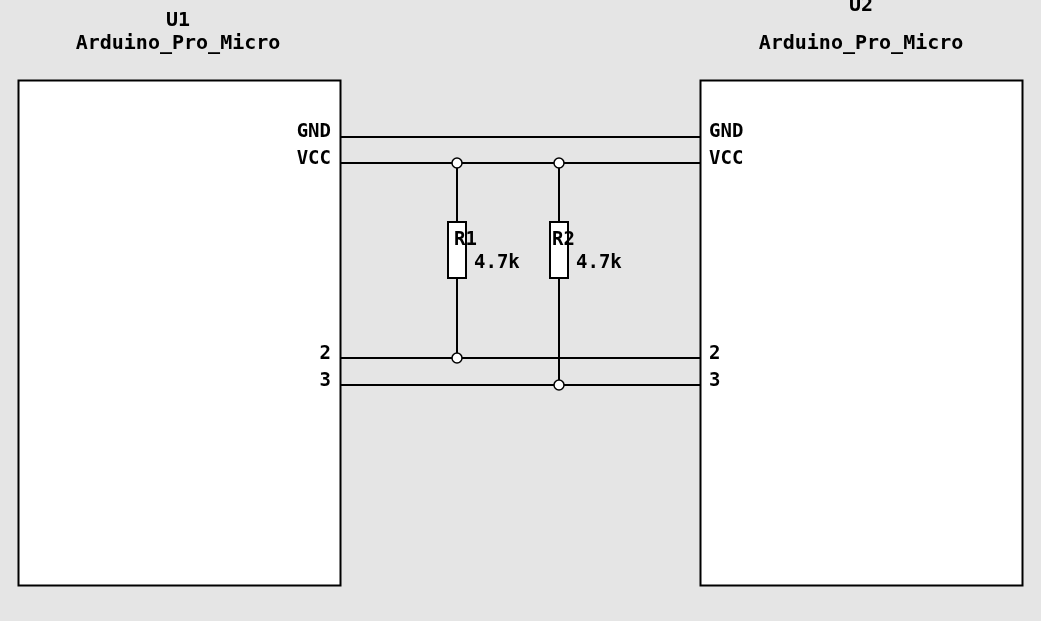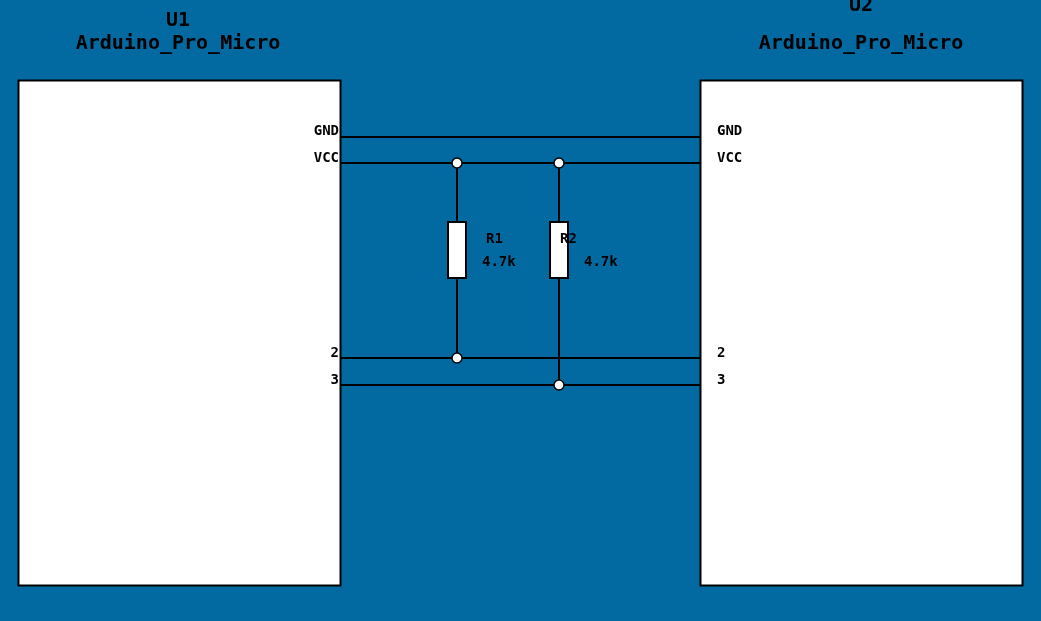--- a/index.html
+++ b/index.html
@@ -4,38 +4,38 @@
 <style>
   html, body {
     margin: 0;
     padding: 0;
     background: #ffffff;
   }
   .canvas {
     position: relative;
     width: 1041px;
     height: 621px;
-    background: #0369a1;
+    background: #e5e5e5;
     font-family: "DejaVu Sans Mono", "Liberation Mono", monospace;
     overflow: hidden;
   }
   .schematic-svg {
     position: absolute;
     top: 0;
     left: 0;
   }
   .label {
     position: absolute;
     font-weight: bold;
     color: #000000;
     white-space: nowrap;
     line-height: 1;
   }
   .fs-title { font-size: 20px; }
-  .fs-pin   { font-size: 14px; margin-left: 8px; }
+  .fs-pin   { font-size: 19px; }
   .anch-c { transform: translate(-50%, -50%); }
   .anch-r { transform: translate(-100%, -50%); }
   .anch-l { transform: translate(0, -50%); }
 </style>
 </head>
 <body>
 
 <div class="canvas">
 
   <svg class="schematic-svg" width="1041" height="621" viewBox="0 0 1041 621">
@@ -71,19 +71,19 @@
   <div class="label fs-pin anch-r" style="left:331px; top:130px;">GND</div>
   <div class="label fs-pin anch-r" style="left:331px; top:157px;">VCC</div>
   <div class="label fs-pin anch-r" style="left:331px; top:352px;">2</div>
   <div class="label fs-pin anch-r" style="left:331px; top:379px;">3</div>
 
   <div class="label fs-pin anch-l" style="left:709px; top:130px;">GND</div>
   <div class="label fs-pin anch-l" style="left:709px; top:157px;">VCC</div>
   <div class="label fs-pin anch-l" style="left:709px; top:352px;">2</div>
   <div class="label fs-pin anch-l" style="left:709px; top:379px;">3</div>
 
-  <div class="label fs-pin anch-l" style="left:478px; top:238px;">R1</div>
+  <div class="label fs-pin anch-l" style="left:454px; top:238px;">R1</div>
   <div class="label fs-pin anch-l" style="left:474px; top:261px;">4.7k</div>
 
   <div class="label fs-pin anch-l" style="left:552px; top:238px;">R2</div>
   <div class="label fs-pin anch-l" style="left:576px; top:261px;">4.7k</div>
 
 </div>
 
 </body></html>

